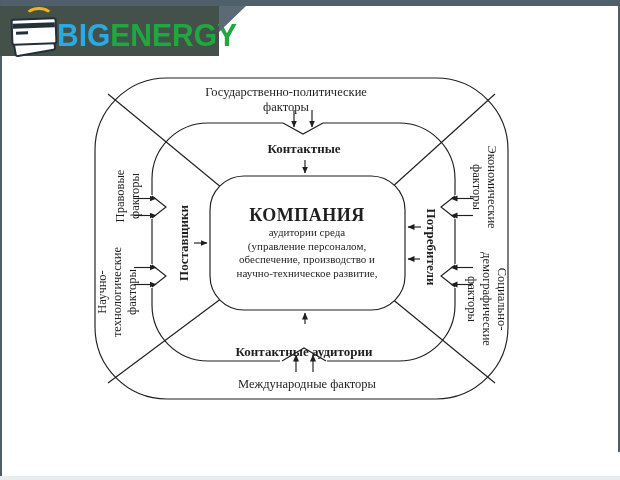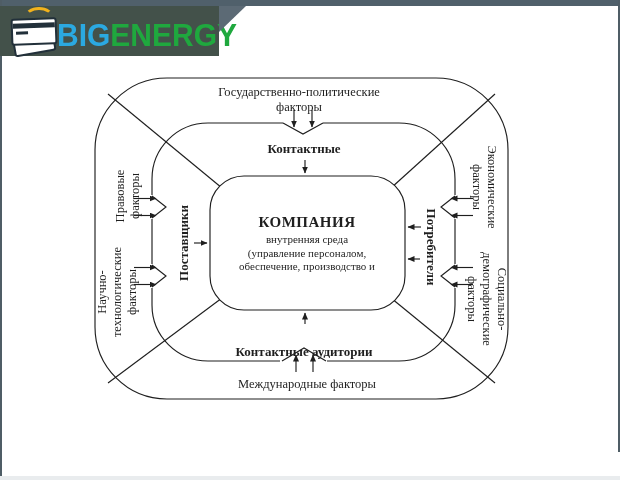--- a/index.html
+++ b/index.html
@@ -29,21 +29,21 @@
   .card-stripe{position:absolute;left:0;top:3px;width:100%;height:5px;background:#22303a;}
   .card-dash{position:absolute;left:3px;top:11px;width:12px;height:3px;background:#22303a;}
   
   .diagram-svg{position:absolute;left:0;top:0;}
   .lbl{position:absolute;text-align:center;white-space:nowrap;font-size:12.5px;line-height:1.2;
        transform:translate(-50%,-50%);}
   .lbl-bold{font-weight:bold;font-size:13px;}
   .rot-ccw{transform:translate(-50%,-50%) rotate(-90deg);}
   .rot-cw{transform:translate(-50%,-50%) rotate(90deg);}
   .company{font-size:11px;line-height:13.5px;}
-  .company-title{font-size:15px;font-weight:bold;letter-spacing:0.5px;line-height:19px;margin-bottom:1px;}
+  .company-title{font-size:18px;font-weight:bold;letter-spacing:0.5px;line-height:19px;margin-bottom:1px;}
 </style>
 </head>
 <body>
 
 <div class="stage">
 
   <div class="edge edge-top"></div>
   <div class="edge edge-left"></div>
   <div class="edge edge-right"></div>
   <div class="edge edge-bottom"></div>
@@ -122,21 +122,21 @@
       <g>
         <line x1="305" y1="160" x2="305" y2="173" marker-end="url(#ah)"></line>
         <line x1="305" y1="324" x2="305" y2="313" marker-end="url(#ah)"></line>
         <line x1="194" y1="243" x2="207" y2="243" marker-end="url(#ah)"></line>
         <line x1="421" y1="227" x2="408" y2="227" marker-end="url(#ah)"></line>
         <line x1="420" y1="259" x2="408" y2="259" marker-end="url(#ah)"></line>
       </g>
     </g>
   </svg>
 
-  <div class="lbl" style="left:299px;top:100px">
+  <div class="lbl" style="left:286px;top:100px">
     <div>Государственно-политические</div>
     <div>факторы</div>
   </div>
   <div class="lbl rot-ccw" style="left:128px;top:196px">
     <div>Правовые</div>
     <div>факторы</div>
   </div>
   <div class="lbl rot-ccw" style="left:117px;top:292px">
     <div>Научно-</div>
     <div>технологические</div>
@@ -153,18 +153,19 @@
   </div>
   <div class="lbl" style="left:307px;top:384px">Международные факторы</div>
 
   <div class="lbl lbl-bold" style="left:304px;top:149px">Контактные</div>
   <div class="lbl lbl-bold rot-ccw" style="left:184px;top:243px">Поставщики</div>
   <div class="lbl lbl-bold rot-cw" style="left:431px;top:247px">Потребители</div>
   <div class="lbl lbl-bold" style="left:304px;top:352px">Контактные аудитории</div>
 
   <div class="lbl company" style="left:307px;top:243px">
     <div class="company-title">КОМПАНИЯ</div>
-    <div>внутренняя среда</div>
+    <div>аудитории среда</div>
     <div>(управление персоналом,</div>
     <div>обеспечение, производство и</div>
+    <div>научно-техническое развитие,</div>
   </div>
 
 </div>
 
 </body></html>

